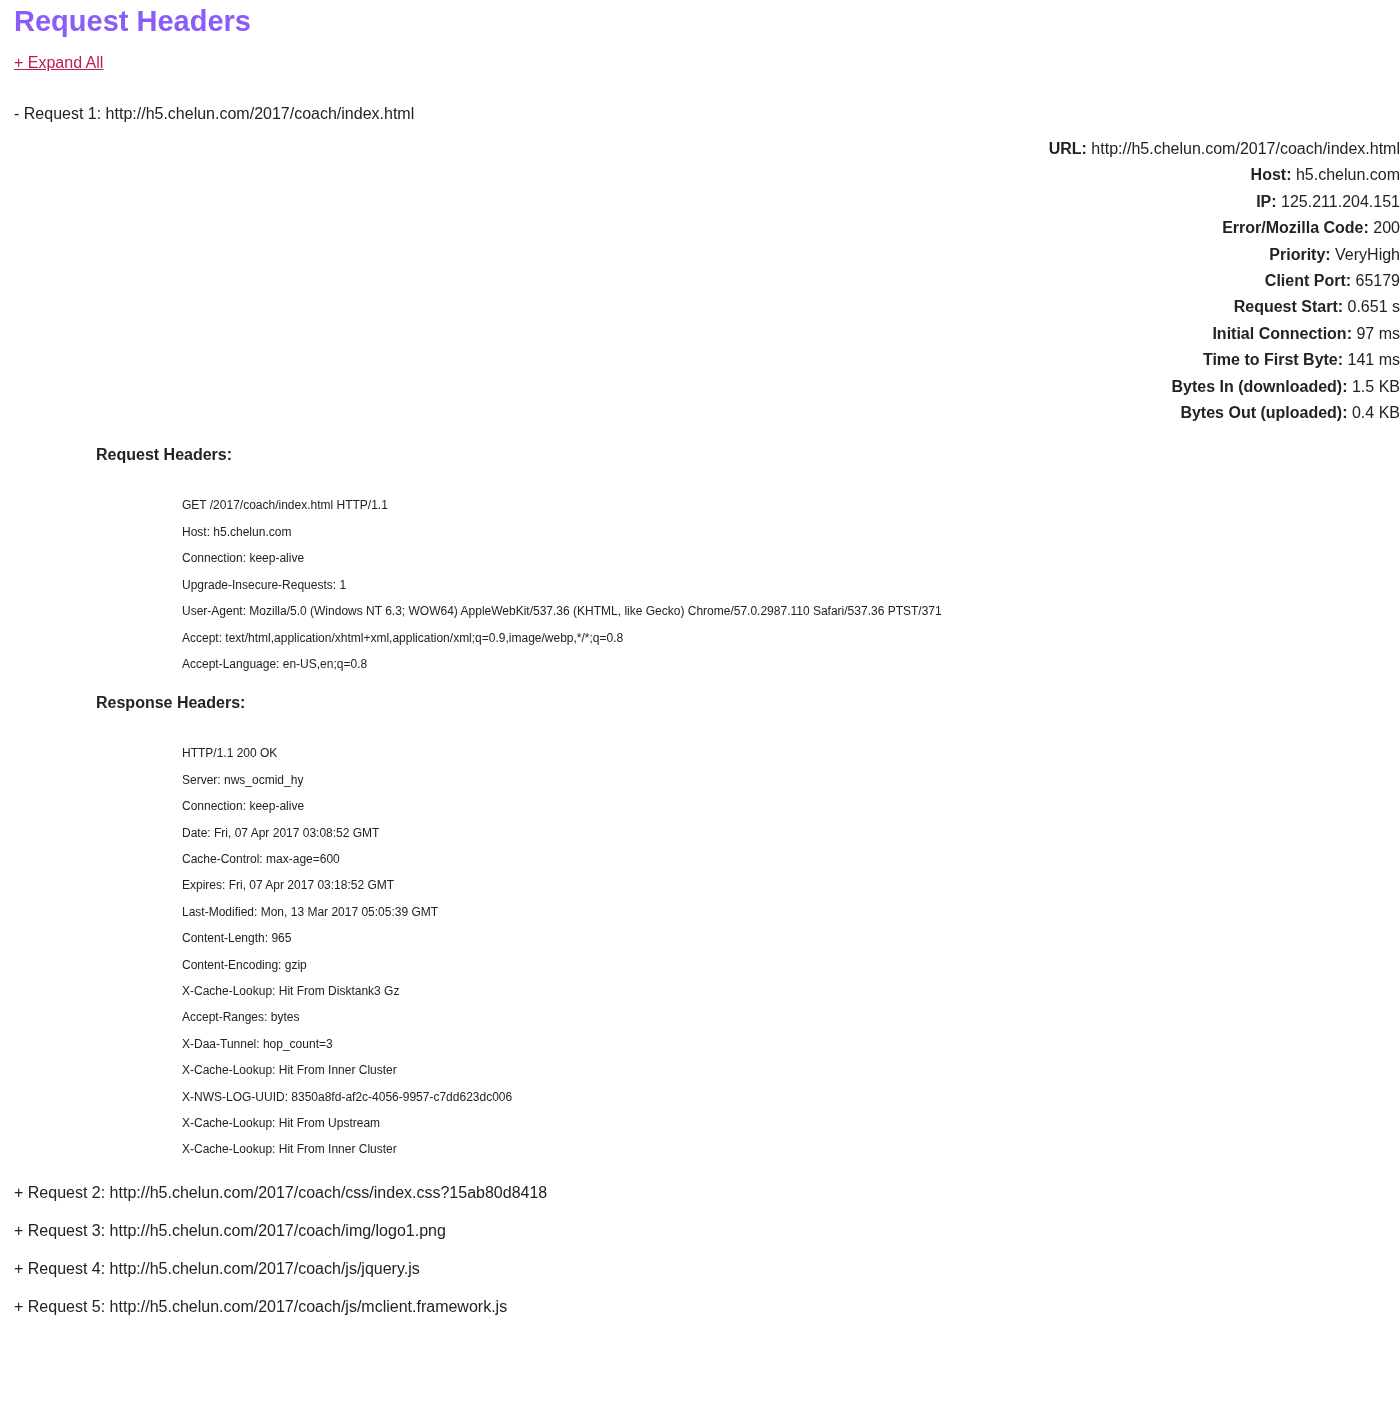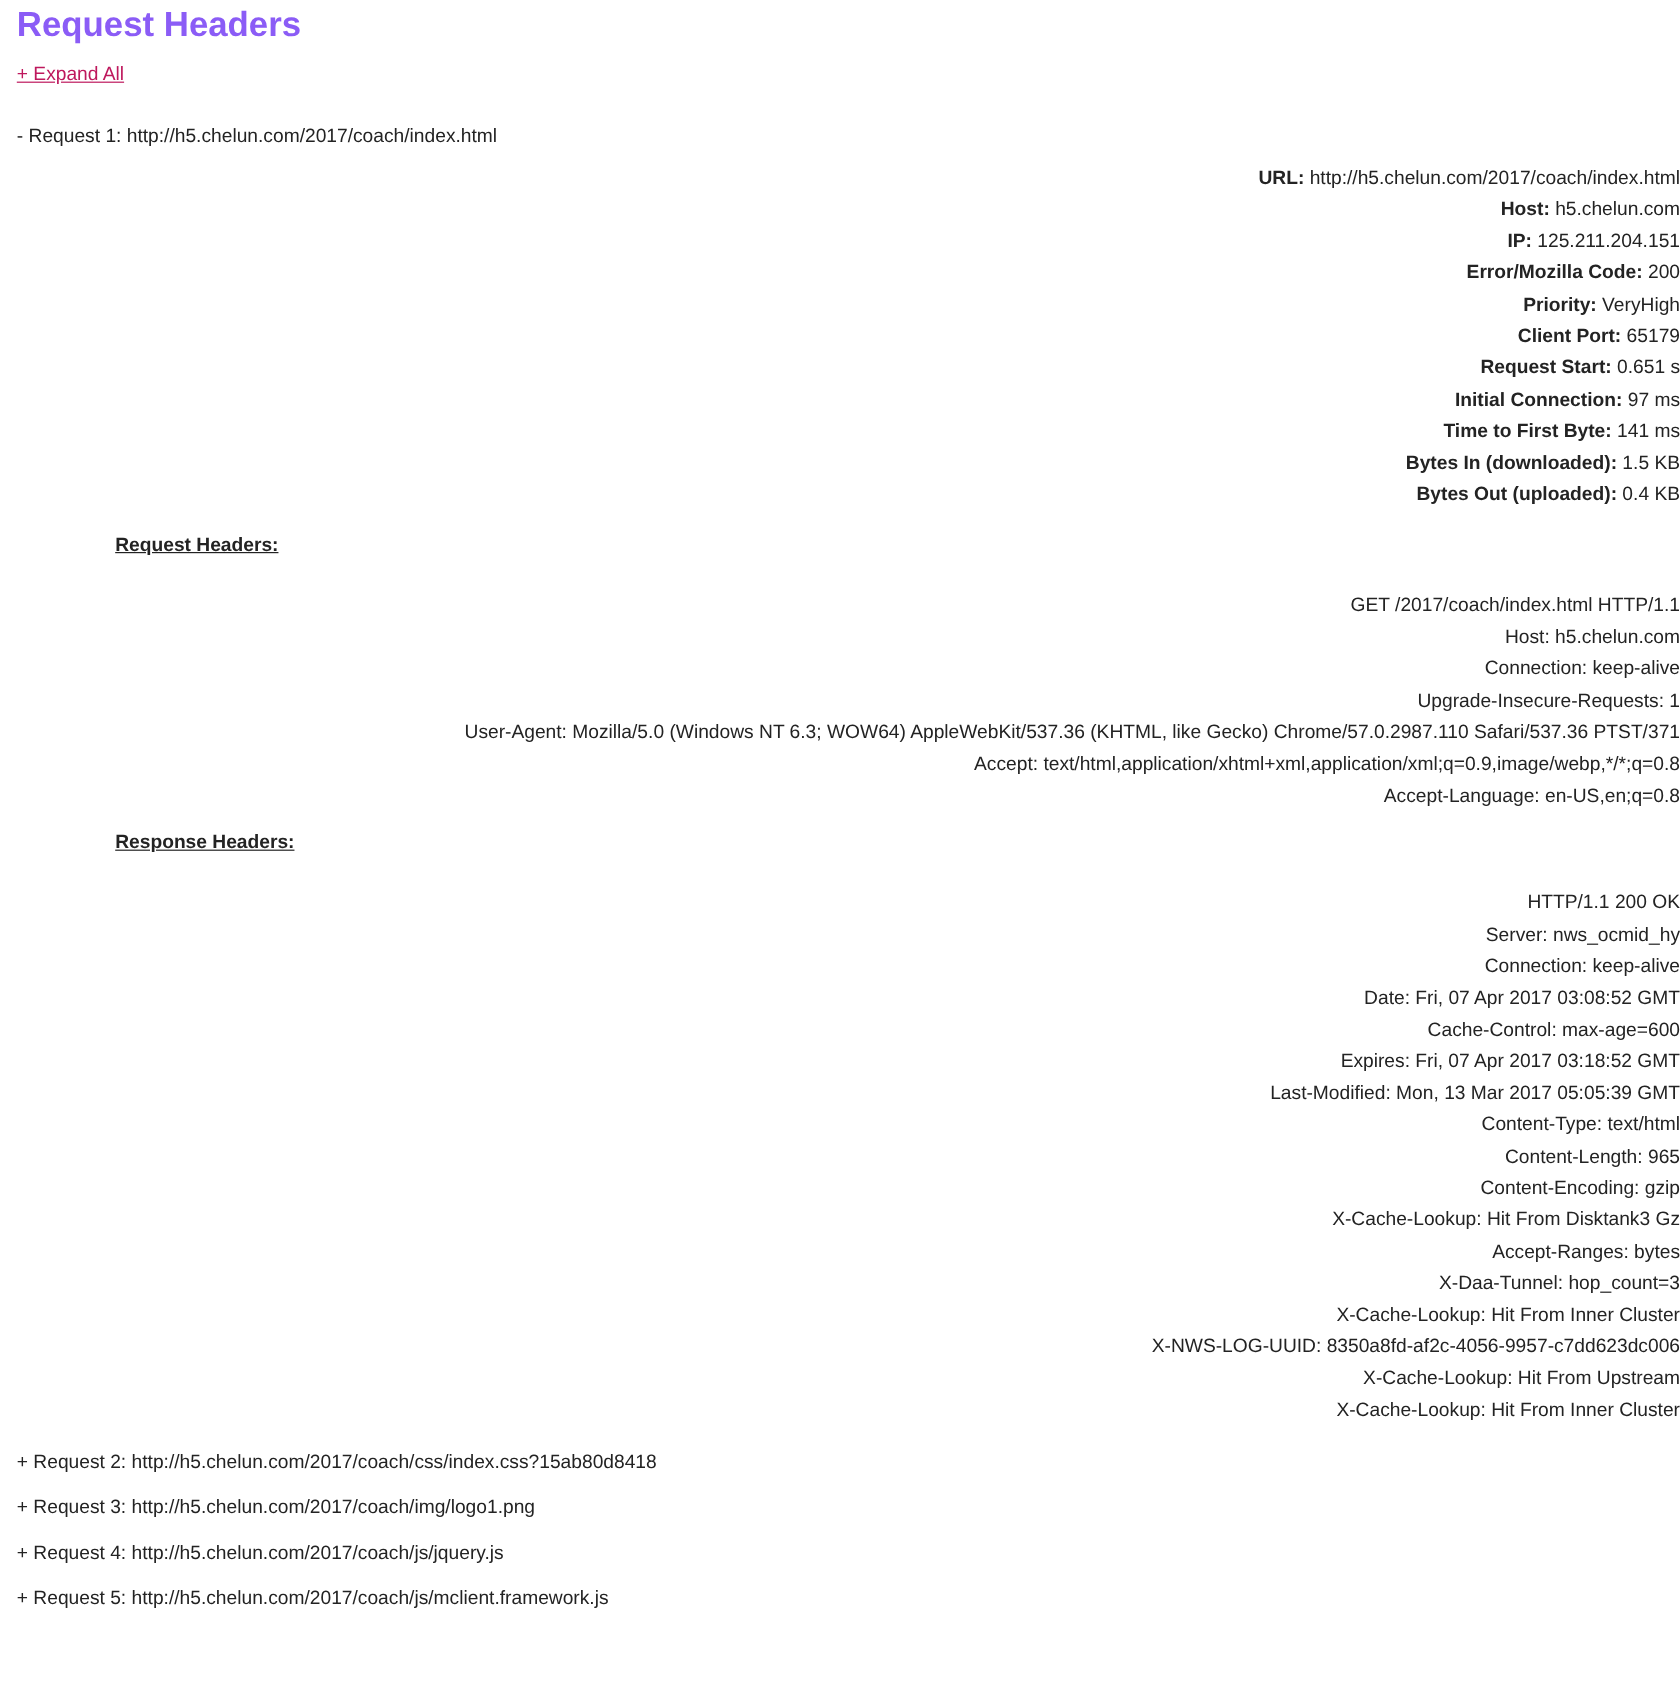--- a/index.html
+++ b/index.html
@@ -46,29 +46,27 @@
     white-space: nowrap;
     text-align: right;
   }
   .detail-label { font-weight: bold; }
 
   .section-heading {
     font-weight: bold;
     font-size: 16px;
     line-height: 17px;
     margin: 0 0 0 82px;
-    text-decoration: underline;
   }
 
   .header-lines {
     margin: 29px 0 17px 168px;
-    font-size: 16px;
+    font-size: 12px;
     line-height: 26.4px;
     white-space: nowrap;
-    text-align: right;
   }
 
   .collapsed-req { margin-top: 21px; }
 </style>
 </head>
 <body>
 
 <div class="page">
 
   <h1 class="page-title">Request Headers</h1>
@@ -168,21 +166,20 @@
         <div class="header-line">Connection: keep-alive</div>
 
         <div class="header-line">Date: Fri, 07 Apr 2017 03:08:52 GMT</div>
 
         <div class="header-line">Cache-Control: max-age=600</div>
 
         <div class="header-line">Expires: Fri, 07 Apr 2017 03:18:52 GMT</div>
 
         <div class="header-line">Last-Modified: Mon, 13 Mar 2017 05:05:39 GMT</div>
 
-        <div class="header-line">Content-Type: text/html</div>
 
         <div class="header-line">Content-Length: 965</div>
 
         <div class="header-line">Content-Encoding: gzip</div>
 
         <div class="header-line">X-Cache-Lookup: Hit From Disktank3 Gz</div>
 
         <div class="header-line">Accept-Ranges: bytes</div>
 
         <div class="header-line">X-Daa-Tunnel: hop_count=3</div>

